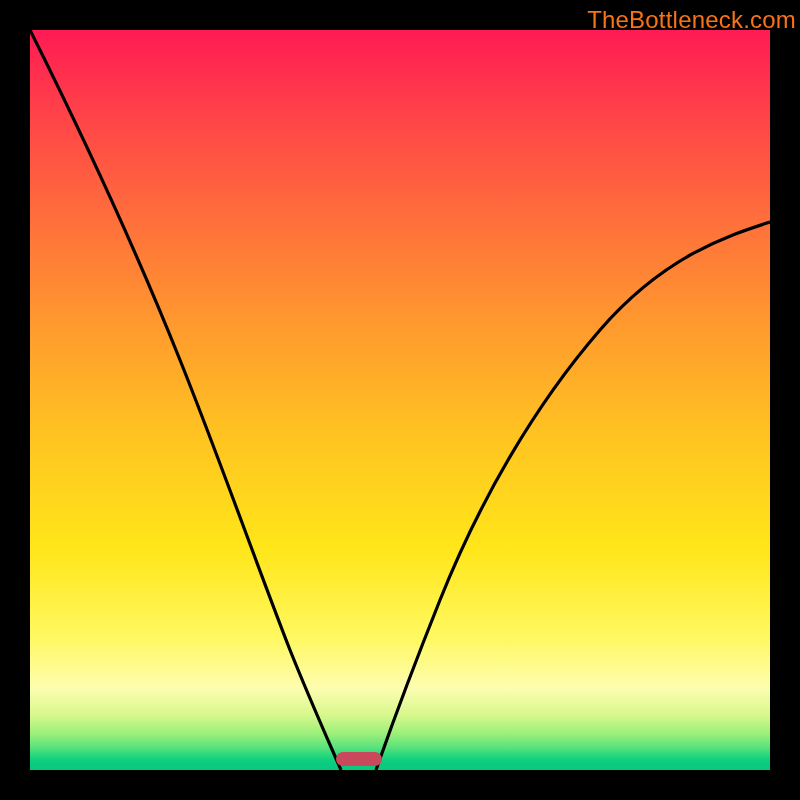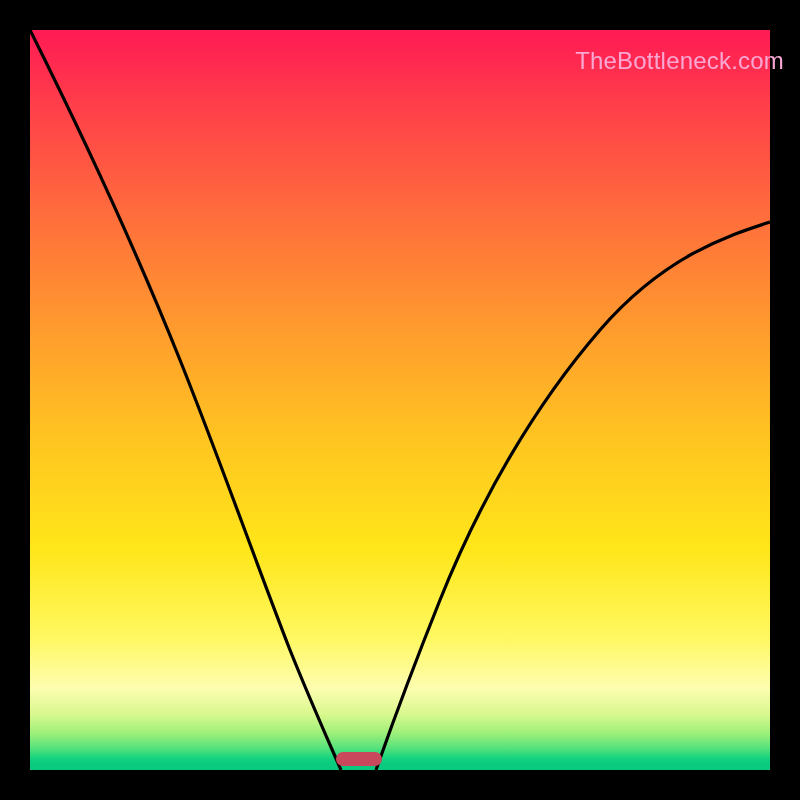--- a/index.html
+++ b/index.html
@@ -58,27 +58,26 @@
     width: 740px;
     height: 740px;
   }
   .marker {
     fill: #c9485b;
     stroke: none;
   }
   .watermark {
     position: absolute;
     top: 6px;
-    right: 16px;
-    color: #f9a8d4;
+    right: 4px;
+    color: #f97316;
     font-size: 24px;
     font-weight: 500;
     letter-spacing: 0.2px;
     font-family: Arial, Helvetica, sans-serif;
-    margin-top: 41px;
   }
 </style>
 </head>
 <body>
 
 <div class="frame">
 
   <div class="plot-area">
     <div class="gradient"></div>
 

